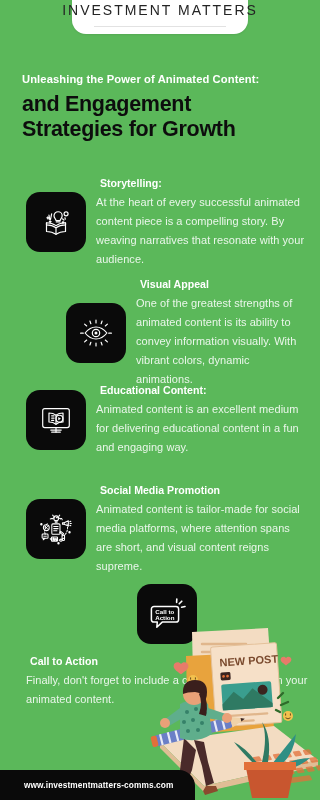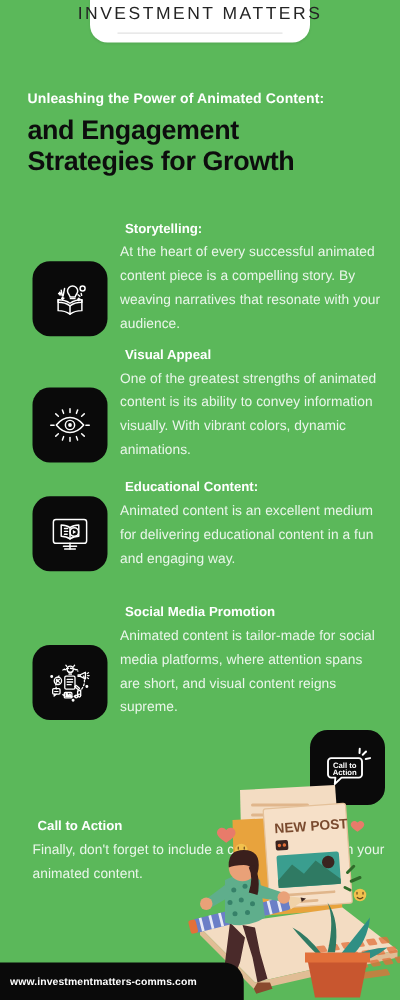--- a/index.html
+++ b/index.html
@@ -80,21 +80,21 @@
     position: absolute;
     top: 176px;
     left: 0;
     right: 0;
   }
   .item {
     position: absolute;
     left: 26px;
     right: 12px;
     display: flex;
-    align-items: flex-end;
+    align-items: center;
     gap: 10px;
   }
   .icon-box {
     flex: 0 0 auto;
     width: 60px;
     height: 60px;
     border-radius: 14px;
     background: #0a0a0a;
     display: flex;
     align-items: center;
@@ -137,21 +137,21 @@
     height: 30px;
     background: #0a0a0a;
     border-radius: 0 16px 0 0;
     display: flex;
     align-items: center;
   }
   .footer-text {
     font-size: 8.3px;
     font-weight: 700;
     color: #ffffff;
-    padding-left: 8px;
+    padding-left: 24px;
     letter-spacing: .1px;
     white-space: nowrap;
   }
 </style>
 </head>
 <body>
 
 <div id="poster">
 
   <div class="badge-wrap">
@@ -184,21 +184,21 @@
           <path d="M13 19.6l.6-.2.2-.7.3.7.7.2-.7.3-.3.7-.2-.7z"></path>
           <path d="M26.6 20.4l.6-.2.2-.7.3.7.7.2-.7.3-.3.7-.2-.7z"></path>
         </svg>
       </div>
       <div class="item-text">
         <div class="item-head">Storytelling:</div>
         <div class="item-body">At the heart of every successful animated content piece is a compelling story. By weaving narratives that resonate with your audience.</div>
       </div>
     </div>
 
-    <div class="item" style="top:101px;">
+    <div class="item" style="top:101px;margin-left:40px;">
       <div class="icon-box">
         <svg viewBox="0 0 40 40" width="38" height="38" fill="none" stroke="#fff" stroke-width="1.25" stroke-linecap="round" stroke-linejoin="round">
           <path d="M8.5 20c3.4-4.2 7.2-6.3 11.5-6.3S28.1 15.8 31.5 20c-3.4 4.2-7.2 6.3-11.5 6.3S11.9 24.2 8.5 20z"></path>
           <circle cx="20" cy="20" r="3.9"></circle>
           <circle cx="20" cy="20" r="1.6" fill="#fff" stroke="none"></circle>
           <path d="M20 9.4V6.4"></path>
           <path d="M14.6 10.2l-1-2.8"></path>
           <path d="M25.4 10.2l1-2.8"></path>
           <path d="M10.2 12.6L8 10.6"></path>
           <path d="M29.8 12.6l2.2-2"></path>

